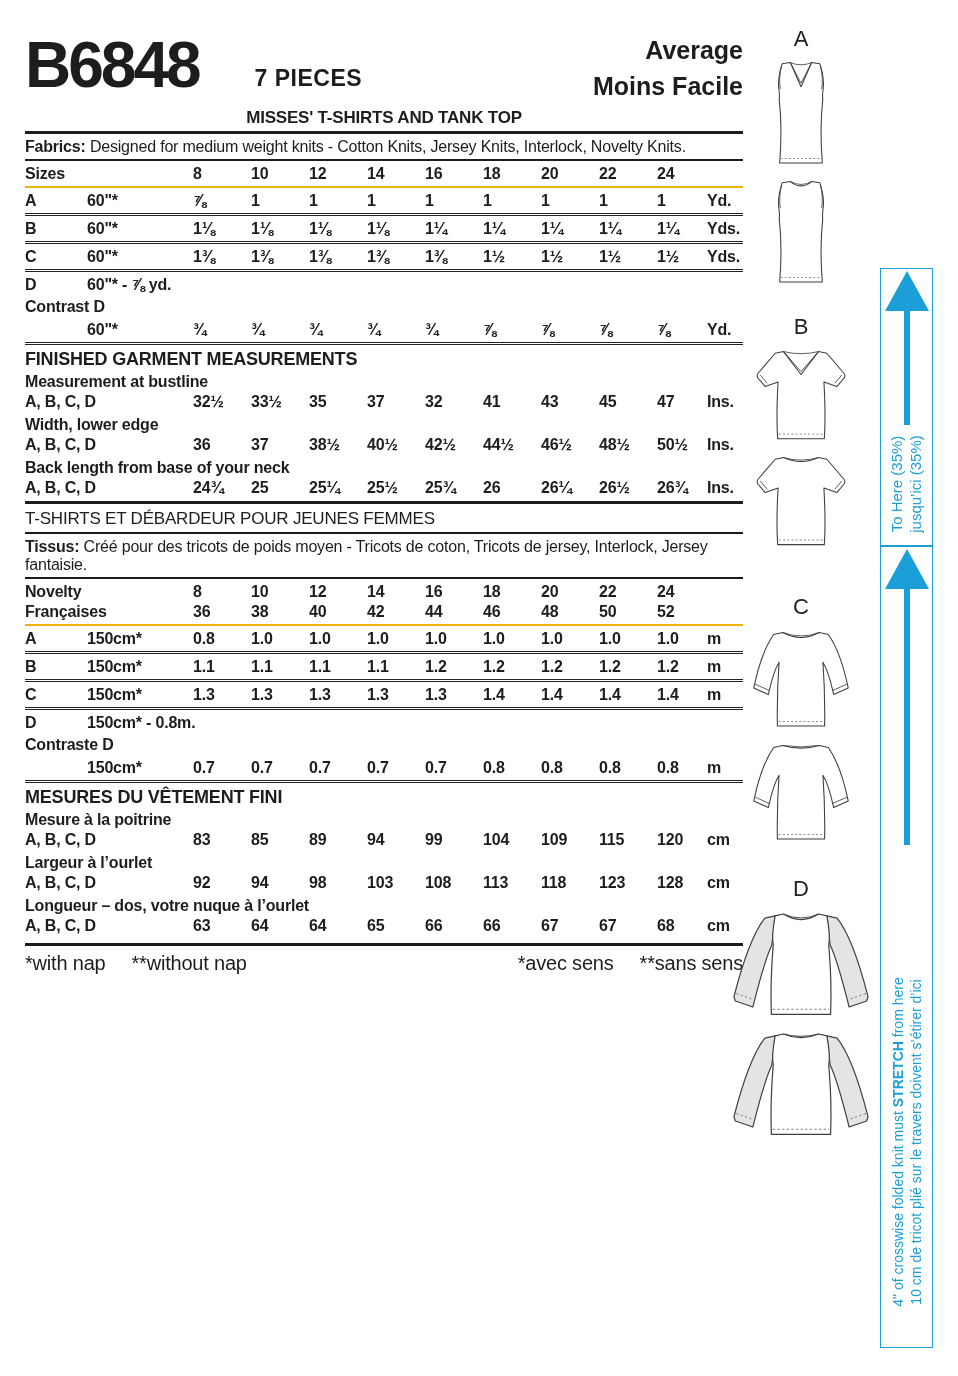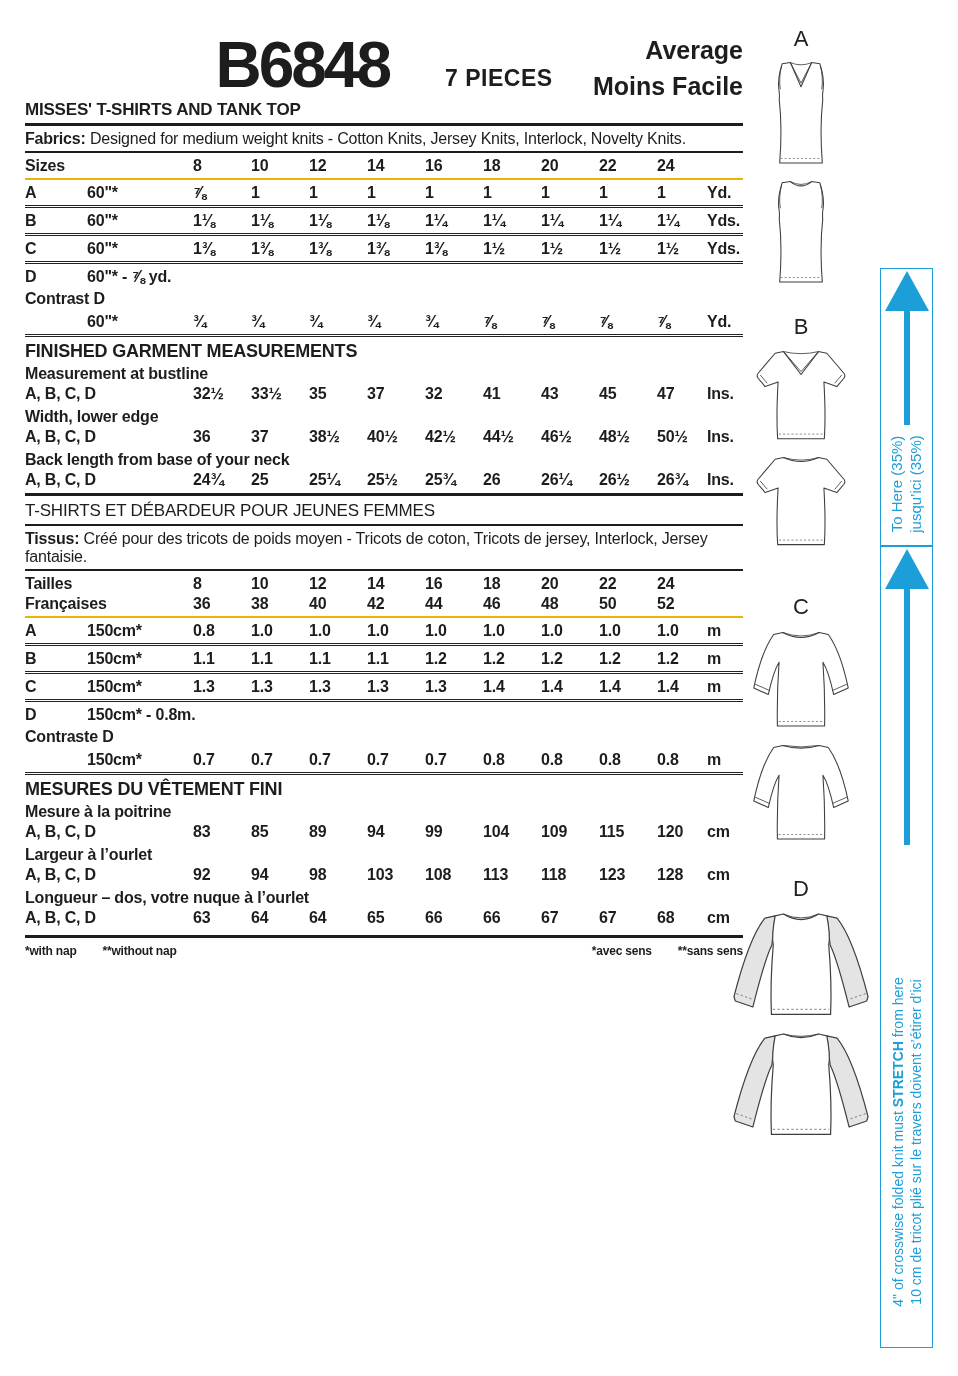--- a/index.html
+++ b/index.html
@@ -6,27 +6,27 @@
   * { margin:0; padding:0; box-sizing:border-box; }
   html,body { background:#fff; }
   body {
     width:958px; height:1376px; position:relative; overflow:hidden;
     font-family:"Liberation Sans", sans-serif;
     color:var(--ink,#1d1d1d);
   }
   .main { position:absolute; left:25px; top:24px; width:718px; }
 
   
-  .head-row { display:flex; align-items:flex-end; gap:56px; position:relative; height:72px;justify-content:center; }
+  .head-row { display:flex; align-items:flex-end; gap:56px; position:relative; height:72px; }
   .pattern-number { font-size:64px; font-weight:bold; letter-spacing:-3px; line-height:.95; }
   .pieces { font-size:23px; font-weight:bold; letter-spacing:.5px; padding-bottom:4px; }
   .difficulty { position:absolute; right:0; top:8px; text-align:right; font-weight:bold; font-size:25px; line-height:1.45; }
 
-  .en-title { margin-top:4px; font-size:17px; font-weight:bold; letter-spacing:-.2px;
-              padding-bottom:3px; border-bottom:3px solid var(--ink,#1d1d1d); }
+  .en-title { margin-top:12px; font-size:17px; font-weight:bold; letter-spacing:-.2px;
+              padding-bottom:3px; border-bottom:3px solid var(--ink,#1d1d1d);text-align:center; }
   .fabline { font-size:16px; padding:4px 0 3px; border-bottom:2.5px solid var(--ink,#1d1d1d); letter-spacing:-.2px; }
   .fabline b { font-weight:bold; }
 
   
   .trow { display:grid; grid-template-columns:62px 84px repeat(9,58px) 50px; align-items:end; }
   .vals { display:contents; }
   .c { font-size:16px; font-weight:bold; letter-spacing:-.2px; line-height:20px; }
   .vrow { padding:3px 0 2px; }
   .v { padding-left:22px; }
   .unit { padding-left:14px; }
@@ -34,21 +34,21 @@
   .spanrest { grid-column:2/8; }
   .spanall { grid-column:1/-1; }
   .dbl { border-bottom:3px double #222; }
   .sng { border-bottom:2px solid #eab308; }
   .sec-title { font-size:18px; font-weight:bold; letter-spacing:-.2px; padding-top:5px; line-height:19px; }
   .cap { padding-top:3px; }
   .fr-head { margin-top:3px; border-top:3px solid var(--ink,#1d1d1d); padding-top:5px; padding-bottom:3px;
              border-bottom:2px solid var(--ink,#1d1d1d); font-size:17px; font-weight:normal; letter-spacing:-.2px; }
   .footrule { margin-top:7px; border-top:3px solid var(--ink,#1d1d1d); padding-top:6px;
               display:flex; justify-content:space-between; }
-  .footnotes { display:flex; gap:26px; font-size:12px; font-weight:bold; letter-spacing:-.2px; }
+  .footnotes { display:flex; gap:26px; font-size:20px; font-weight:normal; letter-spacing:-.2px; }
 
   
   .gview { position:absolute; left:726px; width:150px; display:flex; flex-direction:column; align-items:center; gap:7px; }
   .gletter { font-size:22px; font-weight:400; color:#222; line-height:1; }
   .gview svg { display:block; }
 
   
   .gauge { position:absolute; left:880px; top:268px; width:53px; height:1080px;
            border:1.5px solid var(--accent,#1c9fd9); display:flex; flex-direction:column; }
   .gauge-top { height:278px; border-bottom:2px solid var(--accent,#1c9fd9);
@@ -150,21 +150,21 @@
   <div class="trow">
     <span class="c span2">A, B, C, D</span>
     <div class="vals"><span class="c v">24¾</span><span class="c v">25</span><span class="c v">25¼</span><span class="c v">25½</span><span class="c v">25¾</span><span class="c v">26</span><span class="c v">26¼</span><span class="c v">26½</span><span class="c v">26¾</span></div>
     <span class="c unit">Ins.</span>
   </div>
 
   <div class="fr-head">T-SHIRTS ET DÉBARDEUR POUR JEUNES FEMMES</div>
   <div class="fabline" style="border-bottom-width:2px"><b>Tissus:</b><span> Créé pour des tricots de poids moyen - Tricots de coton, Tricots de jersey, Interlock, Jersey fantaisie.</span></div>
 
   <div class="trow vrow" style="padding-bottom:0">
-    <span class="c span2">Tailles</span>
+    <span class="c span2">Novelty</span>
     <div class="vals"><span class="c v">8</span><span class="c v">10</span><span class="c v">12</span><span class="c v">14</span><span class="c v">16</span><span class="c v">18</span><span class="c v">20</span><span class="c v">22</span><span class="c v">24</span></div>
   </div>
   <div class="trow vrow sng" style="padding-top:0">
     <span class="c span2">Françaises</span>
     <div class="vals"><span class="c v">36</span><span class="c v">38</span><span class="c v">40</span><span class="c v">42</span><span class="c v">44</span><span class="c v">46</span><span class="c v">48</span><span class="c v">50</span><span class="c v">52</span></div>
   </div>
 
   <div class="trow vrow dbl">
     <span class="c">A</span>
     <span class="c">150cm*</span>

